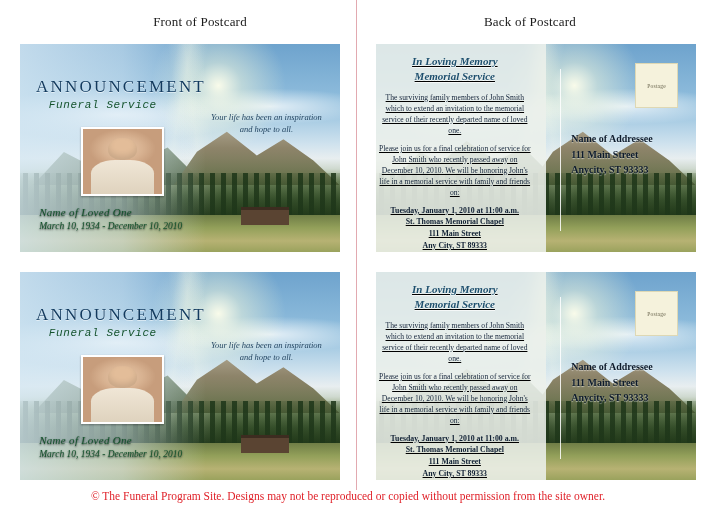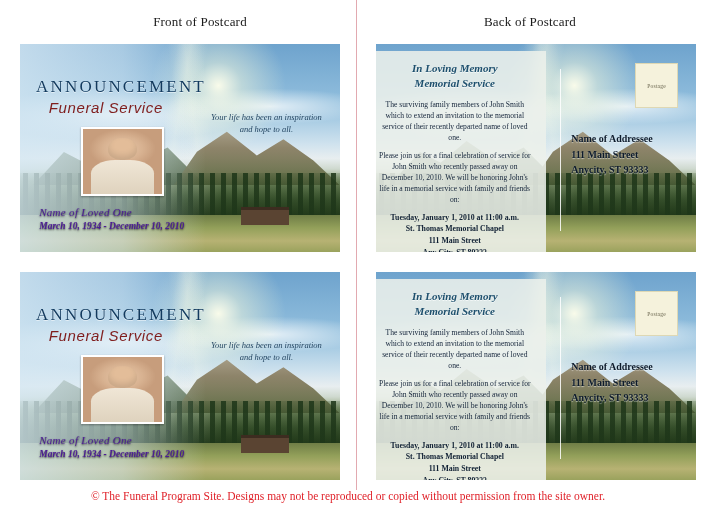--- a/index.html
+++ b/index.html
@@ -124,24 +124,24 @@
     font-family: "Liberation Serif", serif;
     font-size: 17px;
     letter-spacing: 2.2px;
     font-weight: 400;
     text-shadow: 0 1px 0 rgba(255,255,255,0.6);
   }
   .service-script {
     position: absolute;
     left: 9%;
     top: 26.5%;
-    color: #7f1d1d;
-    font-family: Liberation Sans, sans-serif;
+    color: #14532d;
+    font-family: Liberation Mono, monospace;
     font-style: italic;
-    font-size: 15px;
+    font-size: 11px;
     letter-spacing: 0.6px;
   }
   .verse {
     position: absolute;
     right: 4%;
     top: 32%;
     width: 38%;
     text-align: center;
     color: #1d3f5c;
     font-style: italic;
@@ -182,44 +182,45 @@
     position: absolute;
     left: 10%; top: 48%;
     width: 80%; height: 54%;
     border-radius: 38% 38% 0 0;
     background: linear-gradient(to bottom, #f0e6d6, #ded2bd);
   }
   .name-block {
     position: absolute;
     left: 6%;
     bottom: 10%;
-    color: #4c1d95;
+    color: #14532d;
     text-shadow: 0 1px 2px rgba(0,0,0,0.75);
     font-family: "Liberation Serif", serif;
   }
   .name-block .nm {
     font-size: 11px;
     font-style: italic;
     letter-spacing: 0.3px;
     margin-bottom: 3px;
   }
   .name-block .dt {
     font-size: 9.5px;
-    font-weight: bold;
+    font-weight: normal;
     font-style: italic;
   }
 
   
   .back-left {
     position: absolute;
-    left: 0; top: 7px; bottom: 0;
+    left: 0; top: 0; bottom: 0;
     width: 53%;
     background: rgba(236,240,234,0.88);
     box-sizing: border-box;
     padding: 10px 12px 8px 0;
+    text-decoration: underline;
   }
   .back-left .memtitle {
     text-align: center;
     color: #1d4f6d;
     font-style: italic;
     font-weight: bold;
     font-size: 11px;
     line-height: 1.35;
     margin-bottom: 8px;
     text-shadow: 0 1px 0 rgba(255,255,255,0.7);

